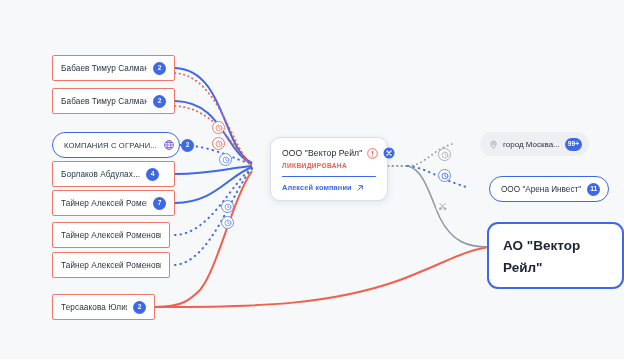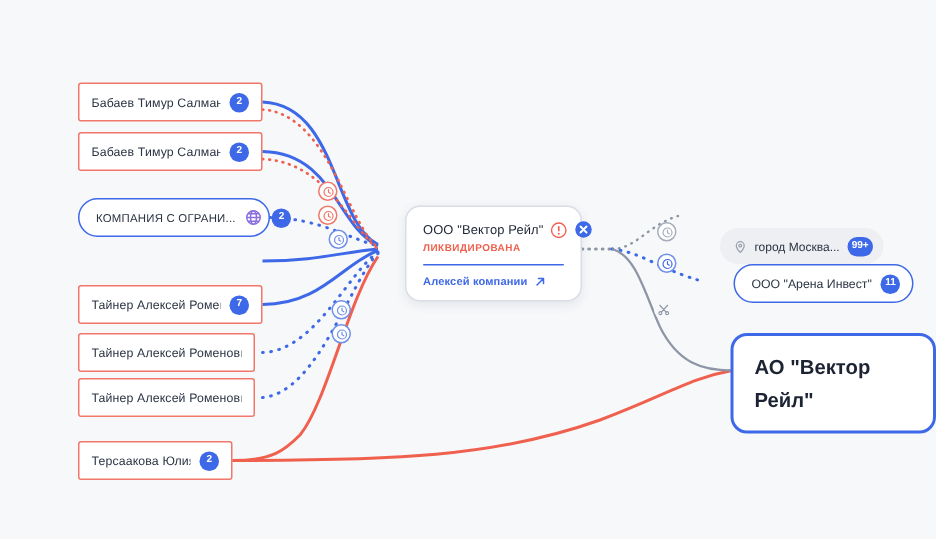--- a/index.html
+++ b/index.html
@@ -69,21 +69,20 @@
   }
 
   
   .node-soft {
     background: #eeeff3;
     border: none;
     border-radius: 13px;
     height: 24px;
     padding: 0 7px 0 9px;
     gap: 5px;
-    margin-top: 20px;
   }
   .node-soft .lbl {
     font-size: 8px;
     color: #2a3342;
   }
 
   
   .node-company {
     border: 1.3px solid #3d68e8;
     border-radius: 14px;
@@ -260,20 +259,24 @@
     <span class="ic globe-ic">
       <svg viewBox="0 0 24 24" width="12" height="12" fill="none" stroke="#8b6fe0" stroke-width="2">
         <circle cx="12" cy="12" r="9"></circle>
         <ellipse cx="12" cy="12" rx="4" ry="9"></ellipse>
         <path d="M3 12h18M4.5 7h15M4.5 17h15"></path>
       </svg>
     </span>
     <span class="badge">2</span>
   </div>
 
+  <div class="node node-person" style="left:52px; top:161px; width:123px;">
+    <span class="lbl">Борлаков Абдулах...</span>
+    <span class="badge">4</span>
+  </div>
 
   <div class="node node-person" style="left:52px; top:190px; width:123px;">
     <span class="lbl">Тайнер Алексей Роменович</span>
     <span class="badge">7</span>
   </div>
 
   <div class="node node-person" style="left:52px; top:222px; width:118px;">
     <span class="lbl">Тайнер Алексей Роменович</span>
   </div>
 

